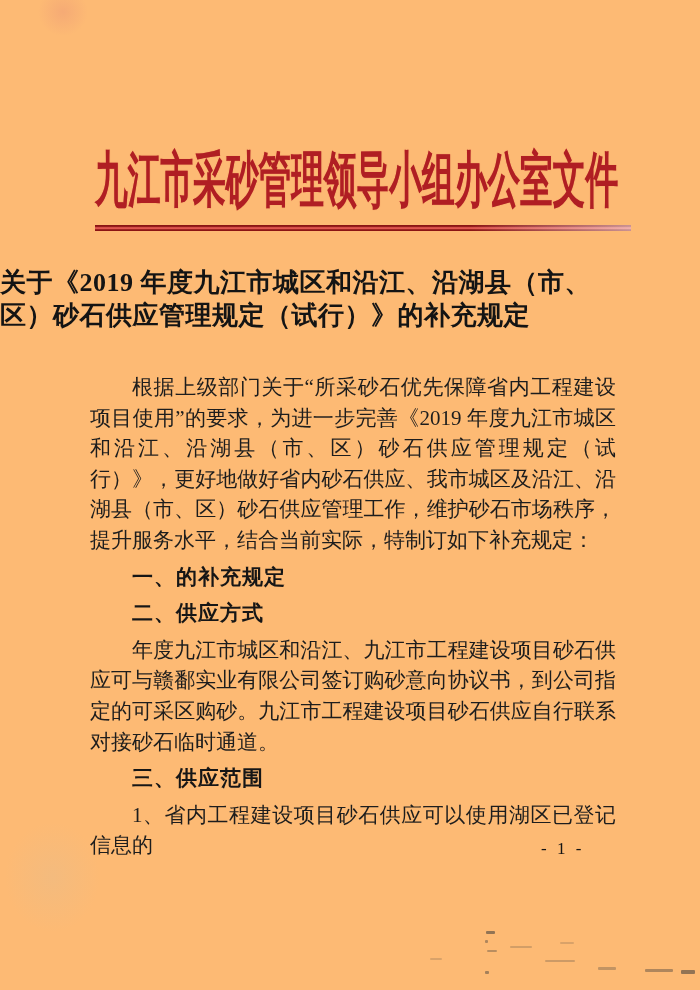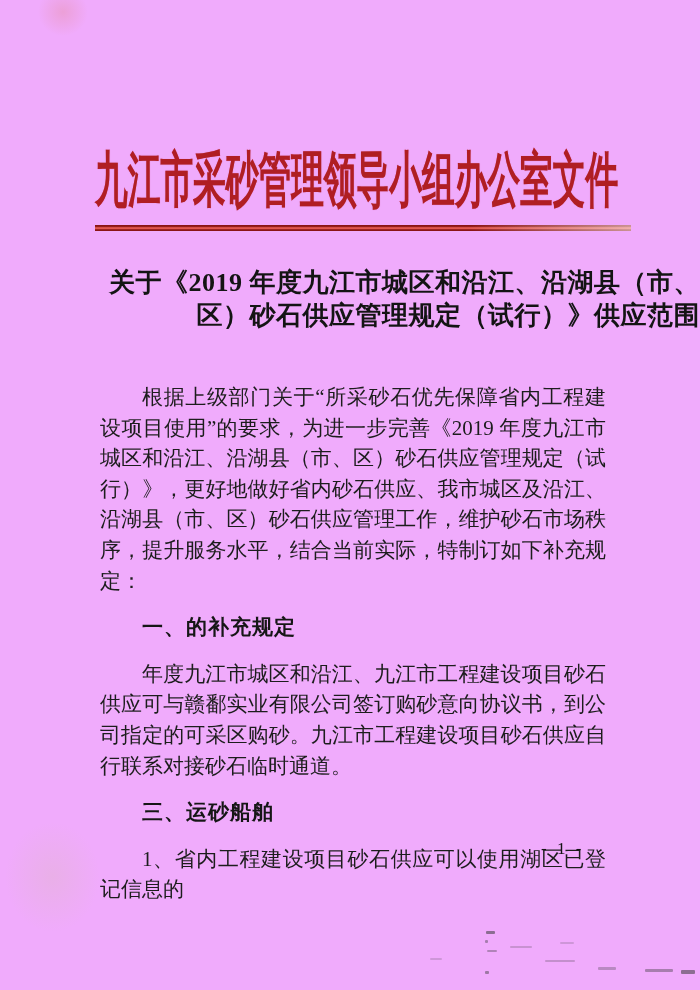--- a/index.html
+++ b/index.html
@@ -1,20 +1,20 @@
 <!DOCTYPE html>
 <html><head>
 <meta charset="utf-8">
 <style>
   html, body { margin: 0; padding: 0; }
   .page {
     position: relative;
     width: 700px;
     height: 990px;
-    background: #f0abfc;
+    background: #fdba74;
     overflow: hidden;
     font-family: "Liberation Serif", "DejaVu Serif", serif;
   }
 
   
   .smudge-top-left {
     position: absolute; left: 38px; top: -12px; width: 50px; height: 48px;
     background: radial-gradient(closest-side, rgba(225,130,120,0.28), rgba(225,130,120,0.0));
     border-radius: 50%;
   }
@@ -44,38 +44,38 @@
     width: 536px; height: 6px;
     background:
       linear-gradient(90deg, rgba(255,255,255,0) 0%, rgba(255,255,255,0) 70%, rgba(255,250,250,0.55) 100%),
       linear-gradient(180deg, #8a1414 0%, #8a1414 22%, #e1574f 45%, #e1574f 58%, #8a1414 80%, #8a1414 100%);
   }
 
   
   .doc-title {
     position: absolute;
     left: 0; top: 266px; width: 700px;
-    text-align: right;
+    text-align: left;
     font-size: 26px;
     line-height: 33px;
     font-weight: bold;
     color: #141414;
     letter-spacing: 0.5px;
   }
 
   
   .doc-body {
     position: absolute;
     left: 84px; top: 366px; width: 538px;
     font-size: 21px;
     line-height: 30.6px;
     color: #1d1d1d;
     text-align: justify;
   }
-  .doc-body p { margin: 16px; padding: 0; }
+  .doc-body p { margin: 6px; padding: 0; }
   .para { text-indent: 2em; }
   .heading {
     text-indent: 2em;
     font-weight: bold;
     font-family: "Liberation Sans", "DejaVu Sans", sans-serif;
     letter-spacing: 1px;
     color: #161616;
   }
 
   .page-number {
@@ -107,28 +107,29 @@
 <div class="page">
 
   <div class="smudge-top-left"></div>
   <div class="smudge-bottom-left"></div>
 
   <div class="banner-text">九江市采砂管理领导小组办公室文件</div>
   <div class="banner-line"></div>
 
   <div class="doc-title">
     <div>关于《2019 年度九江市城区和沿江、沿湖县（市、</div>
-    <div>区）砂石供应管理规定（试行）》供应范围</div>
+    <div>区）砂石供应管理规定（试行）》的补充规定</div>
   </div>
 
   <div class="doc-body">
     <p class="para">根据上级部门关于“所采砂石优先保障省内工程建设项目使用”的要求，为进一步完善《2019 年度九江市城区和沿江、沿湖县（市、区）砂石供应管理规定（试行）》，更好地做好省内砂石供应、我市城区及沿江、沿湖县（市、区）砂石供应管理工作，维护砂石市场秩序，提升服务水平，结合当前实际，特制订如下补充规定：</p>
     <p class="heading">一、的补充规定</p>
+    <p class="heading">二、供应方式</p>
     <p class="para">年度九江市城区和沿江、九江市工程建设项目砂石供应可与赣鄱实业有限公司签订购砂意向协议书，到公司指定的可采区购砂。九江市工程建设项目砂石供应自行联系对接砂石临时通道。</p>
-    <p class="heading">三、运砂船舶</p>
+    <p class="heading">三、供应范围</p>
     <p class="para">1、省内工程建设项目砂石供应可以使用湖区已登记信息的</p>
   </div>
 
   <div class="page-number">- 1 -</div>
 
   <div class="speck s1"></div>
   <div class="speck s2"></div>
   <div class="speck s3"></div>
   <div class="speck s4"></div>
   <div class="speck s5"></div>

